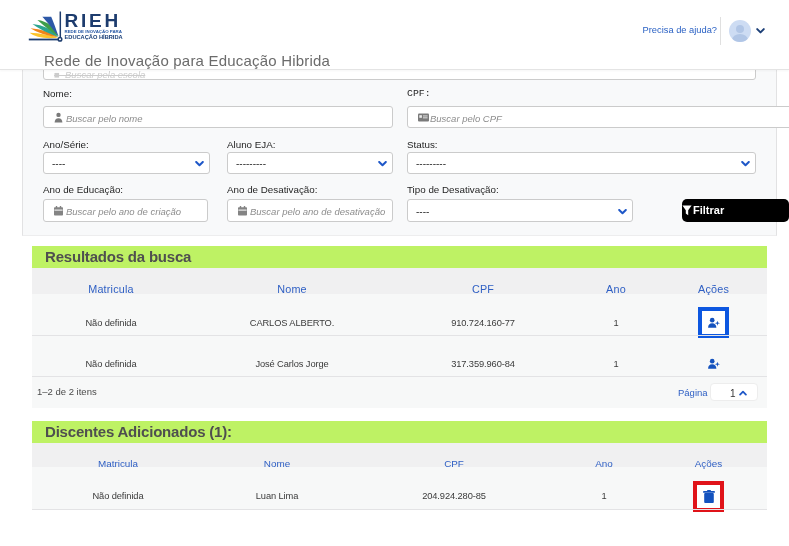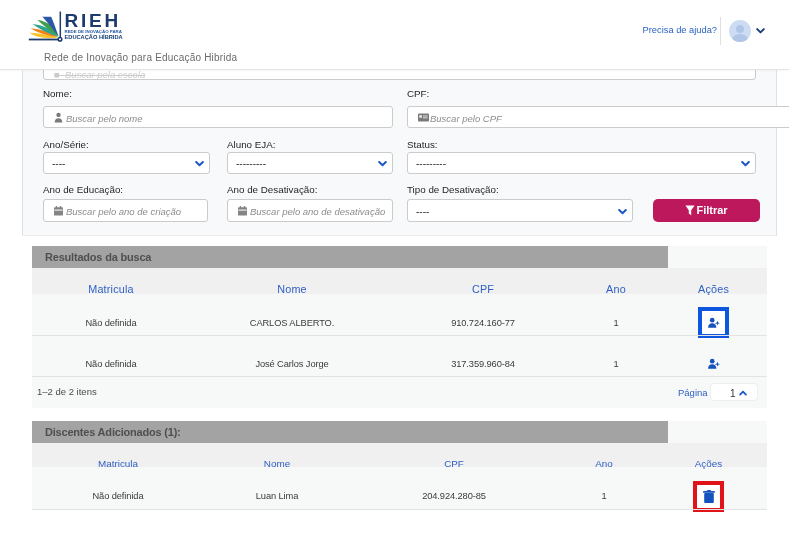--- a/index.html
+++ b/index.html
@@ -12,40 +12,40 @@
 #formcard { left:22px; top:50px; width:755px; height:186px; background:#f8f9fa; border-left:1px solid #e2e2e3; border-right:1px solid #e2e2e3; border-bottom:1px solid #ededee; z-index:0; }
 #t1block { left:32px; top:246px; width:735px; height:162px; background:#f7f8f8; }
 #t2block { left:32px; top:421px; width:735px; height:88px; background:#f7f8f8; }
 
 
 .partial { left:43px; top:57px; width:713px; height:23px; background:#fff; border:1px solid #cbcbcb; border-radius:3px; z-index:2; overflow:hidden; }
 .partial .ph { position:absolute; left:10px; top:11px; white-space:nowrap; color:#cccccc; font-size:9.5px; font-style:italic; text-decoration:line-through; }
 
 
 #topbar { left:0; top:0; width:789px; height:70px; background:#fff; border-bottom:1px solid #e4e4e4; z-index:5; box-shadow:0 1px 2px rgba(0,0,0,0.04); }
-#crumb { position:absolute; left:44px; top:52px; font-size:10px; color:#6b6b6b; letter-spacing:0.2px; }
+#crumb { position:absolute; left:44px; top:52px; font-size:15px; color:#6b6b6b; letter-spacing:0.2px; }
 #help { position:absolute; right:72px; top:25px; font-size:9.3px; color:#2a61c4; }
 #hdiv { position:absolute; left:720px; top:17px; width:1px; height:28px; background:#e0e0e0; }
 #avatar { position:absolute; left:729px; top:20px; width:22px; height:22px; border-radius:50%; background:#cddcf3; overflow:hidden; }
 #avatar .head { position:absolute; left:7px; top:4.5px; width:8px; height:8px; border-radius:50%; background:#b1c6e6; }
 #avatar .bod { position:absolute; left:3px; top:14px; width:16px; height:12px; border-radius:50%; background:#b1c6e6; }
 .chev-down { position:absolute; left:756px; top:28px; }
 
 
 .lbl { position:absolute; font-size:9.8px; color:#1f1f1f; }
 .inp { position:absolute; height:22px; background:#fff; border:1px solid #cbcbcb; border-radius:3px; }
 .inp .ph { position:absolute; left:22px; top:6px; font-size:9.5px; font-style:italic; color:#8d8d8d; white-space:nowrap; }
 .inp svg { position:absolute; left:10px; top:5px; }
 .sel { position:absolute; height:22px; background:#fff; border:1px solid #cbcbcb; border-radius:3px; }
 .sel .tx { position:absolute; left:8px; top:4.5px; font-size:10px; color:#333; }
 .sel .chv { position:absolute; right:5px; top:8px; }
-#btn-filtrar { position:absolute; left:653px; top:199px; width:107px; height:23px; background:#be185d; border-radius:5px; color:#fff; font-size:11px; font-weight:bold; text-align:center; line-height:23px; }
-
-
-.tbar { position:absolute; left:32px; width:636px; height:22px; background:#a3a3a3; font-size:11px; font-weight:bold; color:#4f4f4f; line-height:22px; padding-left:13px; letter-spacing:-0.2px; }
+#btn-filtrar { position:absolute; left:682px; top:199px; width:107px; height:23px; background:#000000; border-radius:5px; color:#fff; font-size:11px; font-weight:bold; line-height:23px; }
+
+
+.tbar { position:absolute; left:32px; width:735px; height:22px; background:#bef264; font-size:15px; font-weight:bold; color:#4f4f4f; line-height:22px; padding-left:13px; letter-spacing:-0.2px; }
 .thead { position:absolute; left:32px; width:735px; background:#f0f0f1; }
 .trow { position:absolute; left:32px; width:735px; }
 .tcell { position:absolute; top:8px; height:100%; display:flex; align-items:center; justify-content:center; font-size:9.3px; letter-spacing:-0.1px; }
 .thead .tcell { color:#2e5fc4; font-size:10.8px; letter-spacing:0.2px; }
 .t2h .tcell { font-size:9.9px; letter-spacing:0; }
 .trow .tcell { color:#3a3a3a; }
 .divider { position:absolute; left:32px; width:735px; height:1px; background:#e3e3e5; }
 
 #foot1-left { position:absolute; left:37px; top:386px; font-size:9.5px; color:#4a4a4a; }
 #pagina { position:absolute; left:678px; top:387px; font-size:9.5px; color:#2e5fc4; }
@@ -89,21 +89,21 @@
         <span class="head"></span>
         <span class="bod"></span>
       </span>
     <svg class="chev-down" width="9" height="6" viewBox="0 0 9 6">
         <path d="M1.2 1.1 L4.5 4.4 L7.8 1.1" stroke="#1c3f77" stroke-width="2" fill="none" stroke-linecap="round" stroke-linejoin="round"></path>
       </svg>
     <span id="crumb">Rede de Inovação para Educação Hibrida</span>
   </div>
 
   <div class="lbl" style="left:43px; top:88px;">Nome:</div>
-  <div class="lbl" style="left:407px; top:88px;">CPF:</div>
+  <div class="lbl" style="left:407px; top:88px;font-family:Liberation Mono, monospace;">CPF:</div>
   <div class="inp" style="left:43px; top:106px; width:350px;">
     <svg width="9" height="11" viewBox="0 0 9 11">
         <circle cx="4.5" cy="2.9" r="2.2" fill="#7a7a7a"></circle>
         <path d="M0.6 10.5 Q0.8 6.2 4.5 6.2 Q8.2 6.2 8.4 10.5 Z" fill="#7a7a7a"></path>
       </svg>
     <span class="ph">Buscar pelo nome</span>
   </div>
   <div class="inp" style="left:407px; top:106px; width:409px;">
     <svg width="11" height="9" viewBox="0 0 11 9" style="top:6px">
         <rect x="0" y="0.5" width="11" height="8" rx="1" fill="#7a7a7a"></rect>

